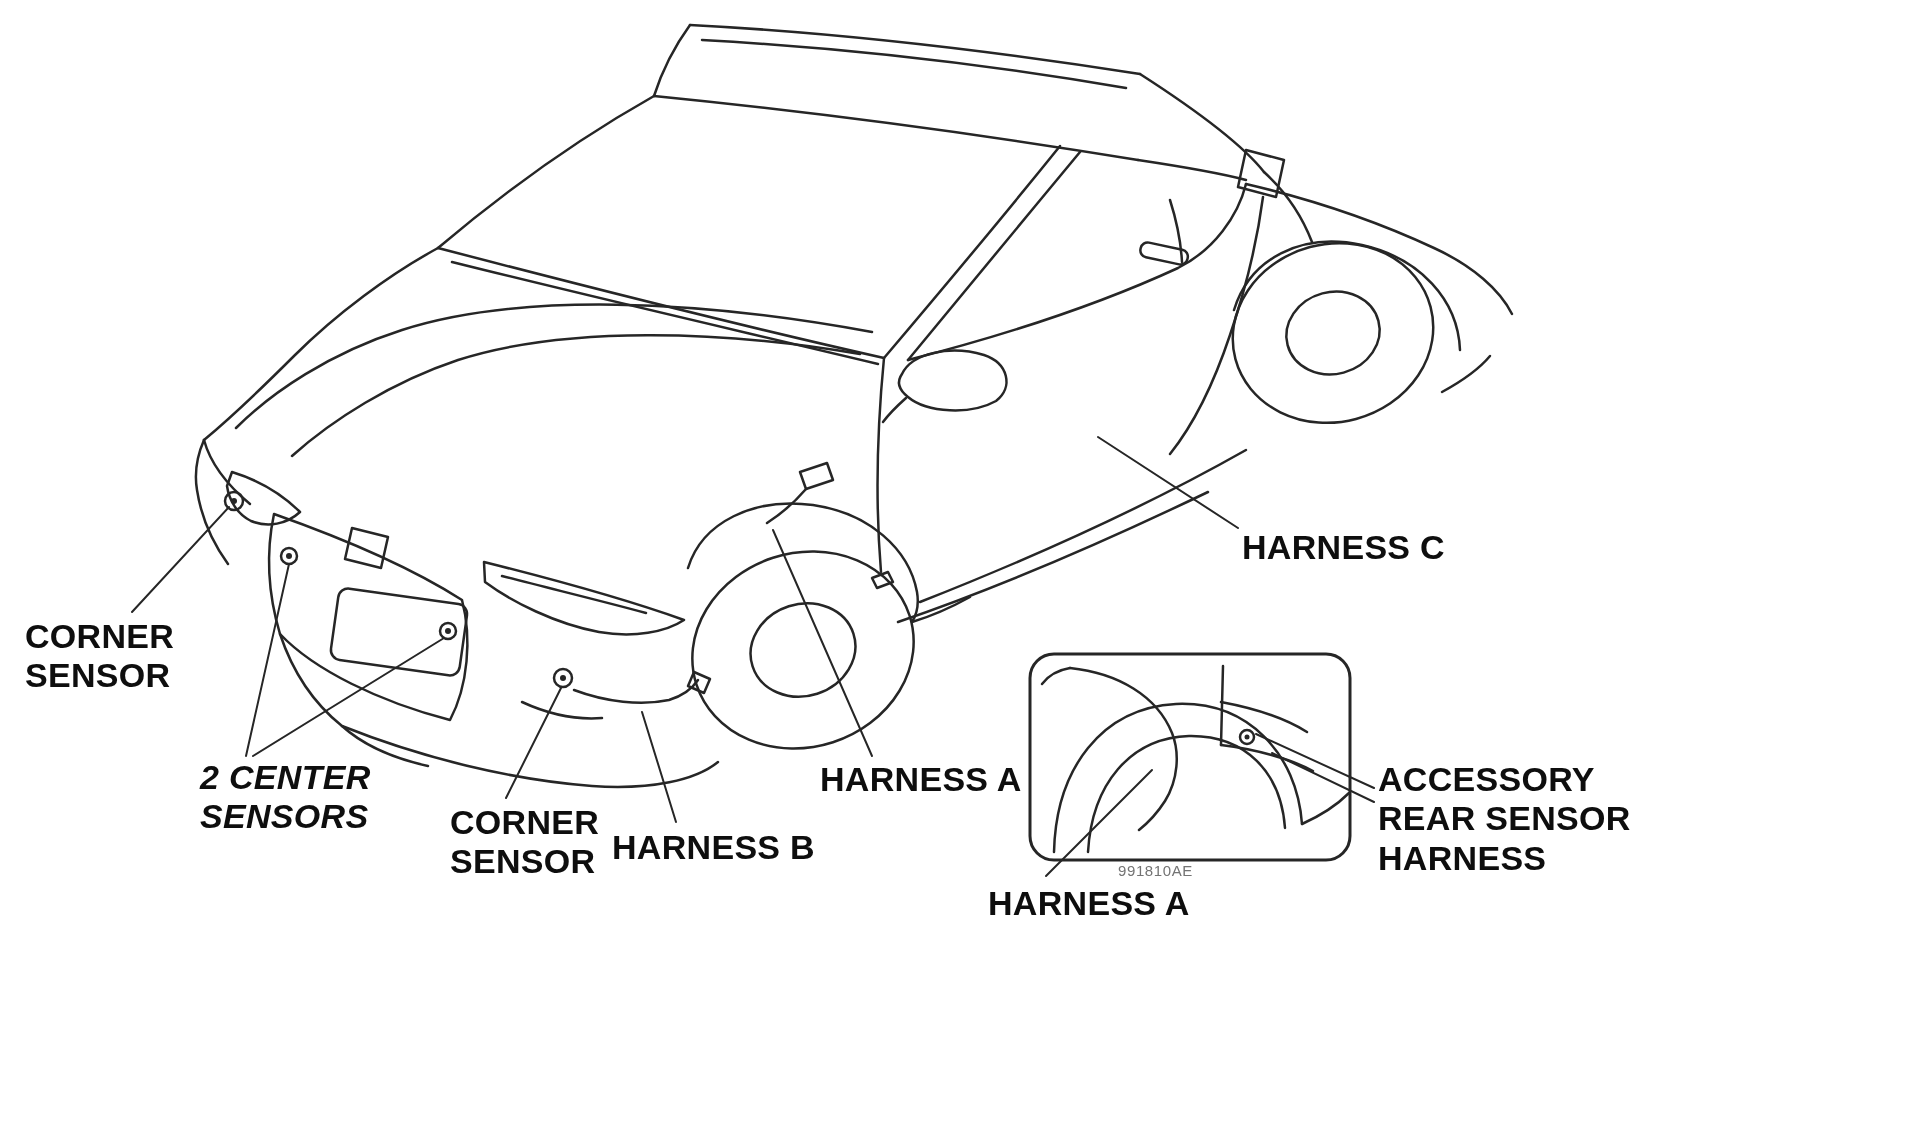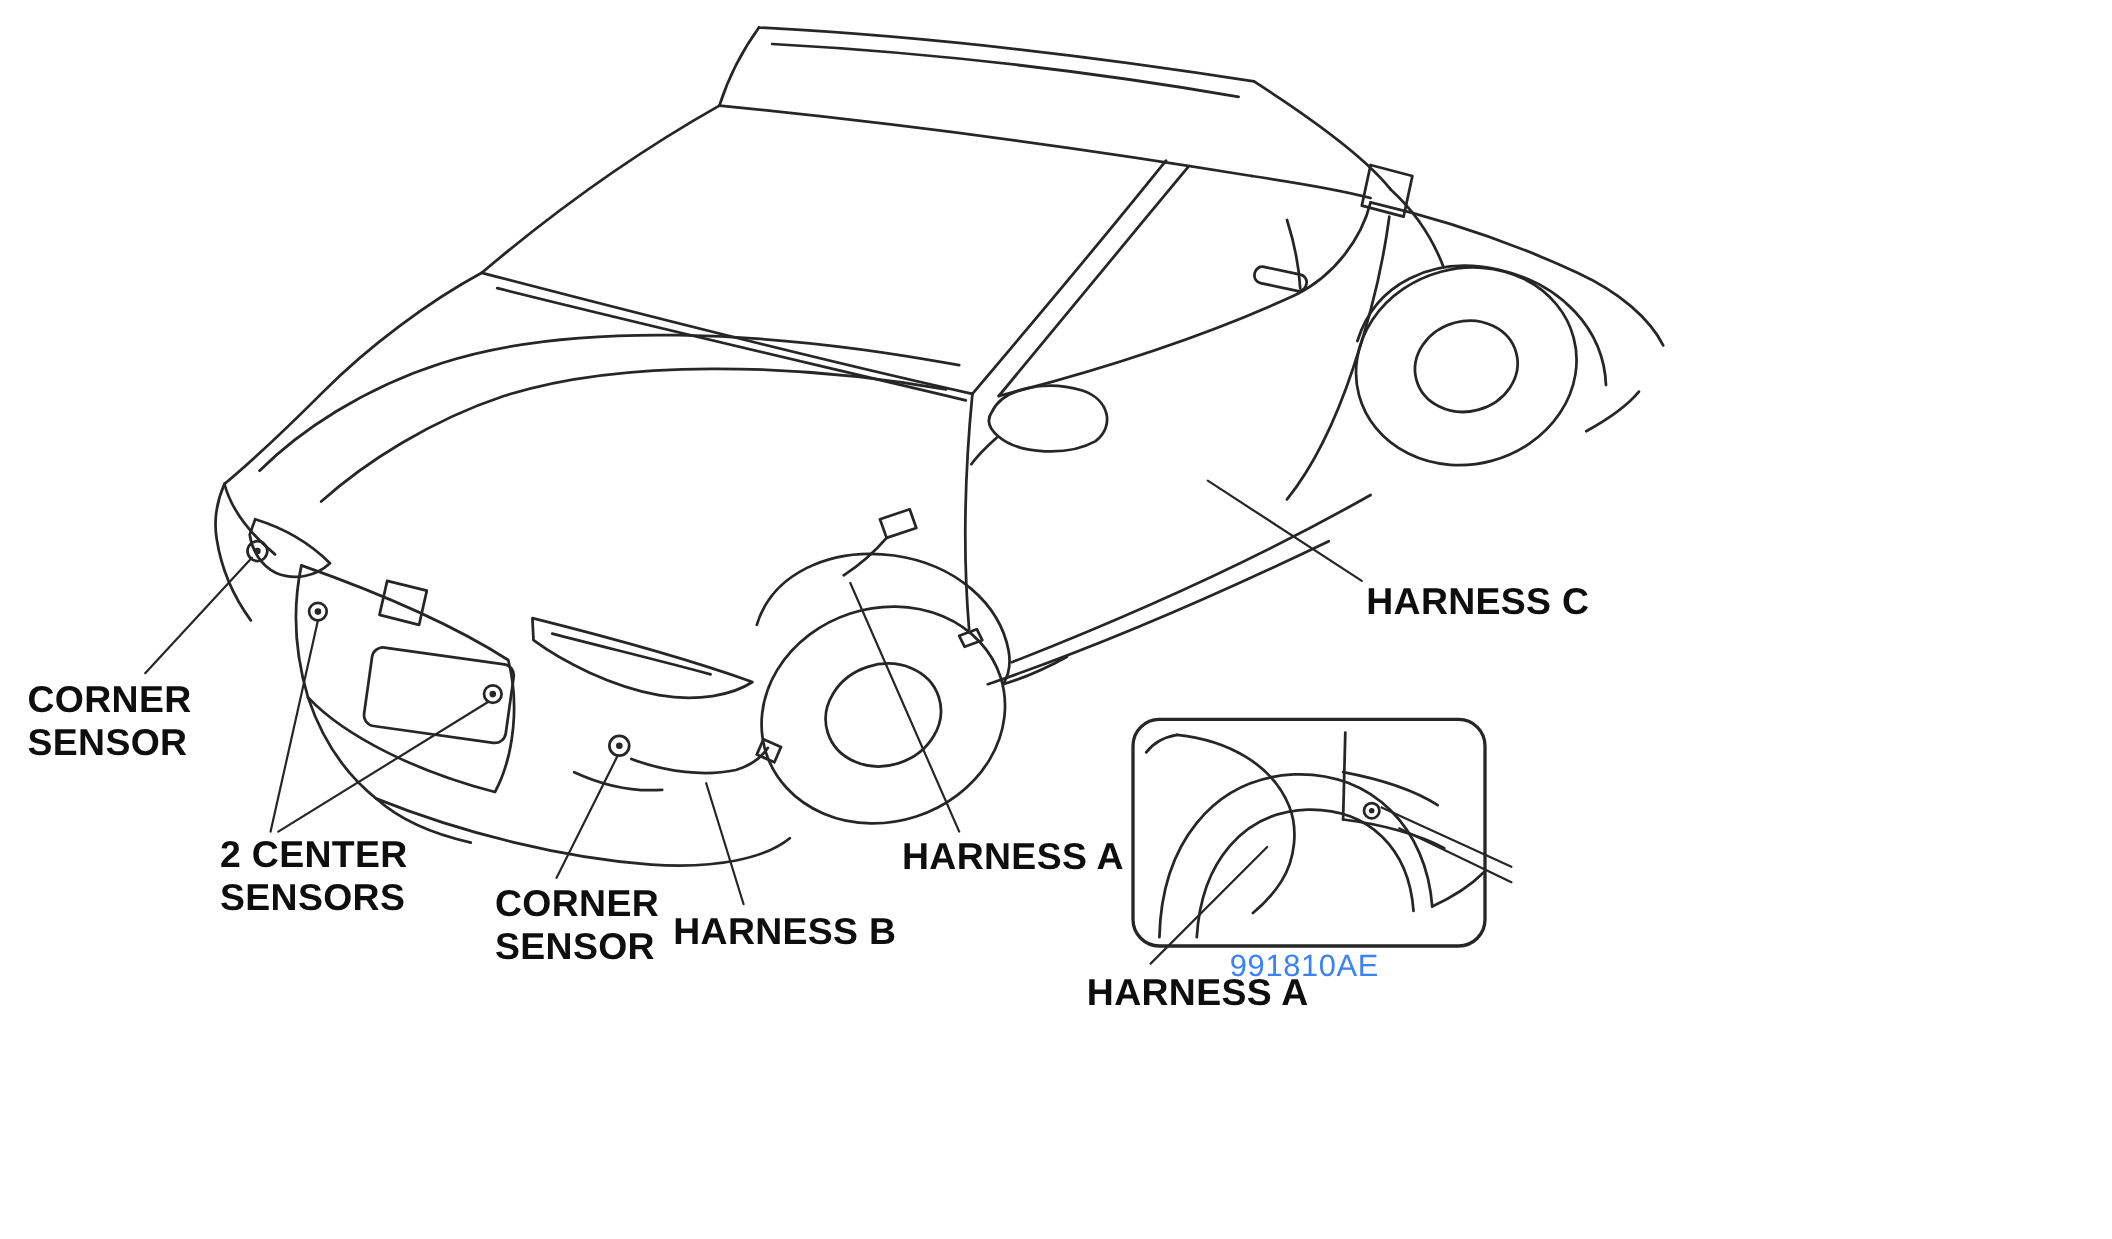--- a/index.html
+++ b/index.html
@@ -37,22 +37,22 @@
     font-weight: 700;
     font-size: 34px;
     line-height: 1.16;
     color: #0e0e0e;
     white-space: pre-line;
     letter-spacing: 0.3px;
   }
   .doc-code {
     position: absolute;
     font-weight: 400;
-    font-size: 28px;
-    color: #3b82f6;
+    font-size: 15px;
+    color: #737373;
     letter-spacing: 0.6px;
   }
 </style>
 </head>
 <body>
 
 <div class="canvas">
 
   <svg class="art-svg" viewBox="0 0 1920 1126">
 
@@ -169,31 +169,34 @@
       <g>
         <circle cx="1247" cy="737" r="7"></circle>
           <circle class="dot" cx="1247" cy="737" r="2.5"></circle>
       </g>
     </g>
   </svg>
 
   <div class="label" style="left:25px; top:617px;">CORNER
 SENSOR</div>
 
-  <div class="label" style="left:200px; top:758px;">2 CENTER
+  <div class="label" style="left:200px; top:758px;font-style:italic;">2 CENTER
 SENSORS</div>
 
   <div class="label" style="left:450px; top:803px;">CORNER
 SENSOR</div>
 
   <div class="label" style="left:612px; top:828px;text-align:right;">HARNESS B</div>
 
   <div class="label" style="left:820px; top:760px;">HARNESS A</div>
 
   <div class="label" style="left:1242px; top:528px;">HARNESS C</div>
 
 
+  <div class="label" style="left:1378px; top:760px;">ACCESSORY
+REAR SENSOR
+HARNESS</div>
 
   <div class="label" style="left:988px; top:884px;">HARNESS A</div>
 
   <div class="doc-code" style="left:1118px; top:862px;">991810AE</div>
 
 </div>
 
 </body></html>

